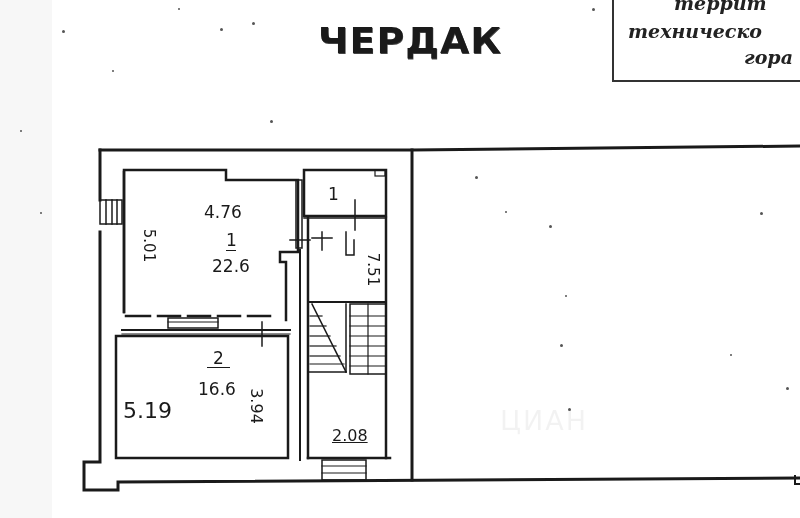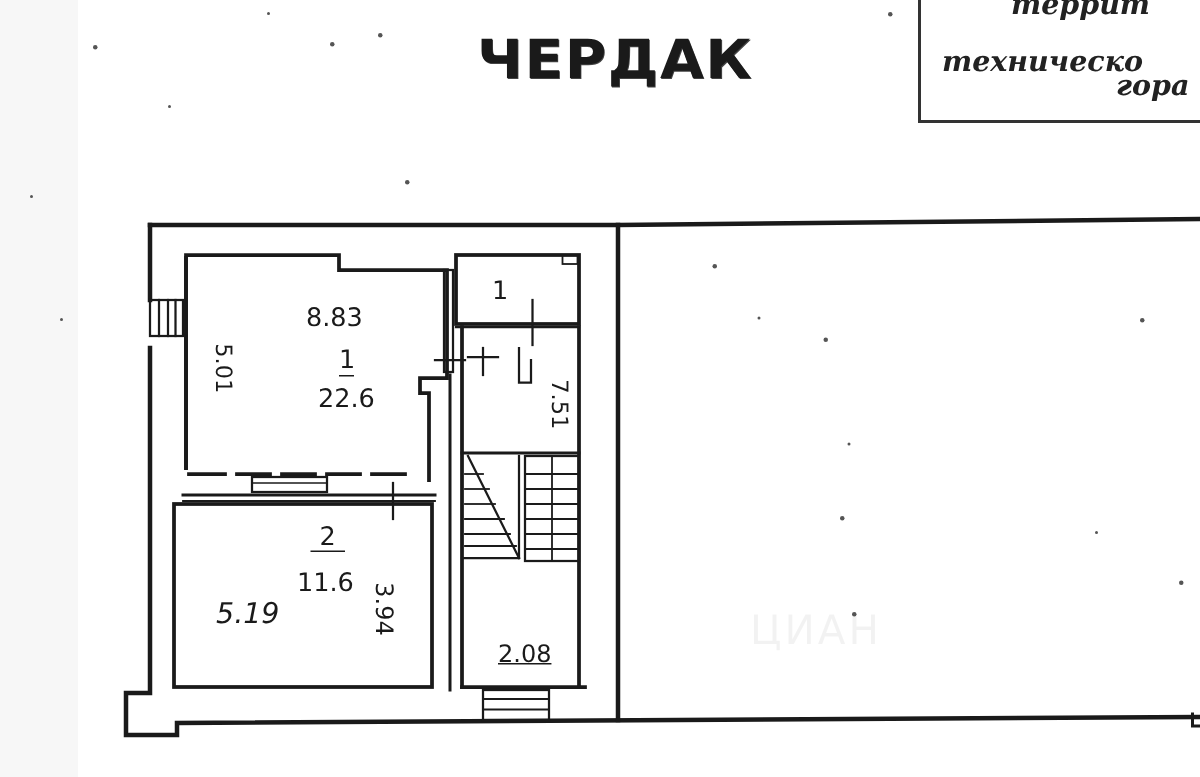--- a/index.html
+++ b/index.html
@@ -45,21 +45,21 @@
   </style>
 </head>
 <body>
 
 <div class="left-tone"></div>
 
 <div class="title">ЧЕРДАК</div>
 
 <div class="note-box">
   <div class="note-line" style="left:60px; top:-4px;">террит</div>
-  <div class="note-line" style="left:14px; top:34px;font-style:italic;">техническо</div>
+  <div class="note-line" style="left:14px; top:24px;font-style:italic;">техническо</div>
   <div class="note-line" style="left:130px; top:50px;">гора</div>
 </div>
 
 <div class="watermark">ЦИАН</div>
 
 <svg class="plan" width="800" height="518" viewBox="0 0 800 518">
   <g stroke="#1a1a1a" fill="none" stroke-linecap="square">
 
     <path d="M100 150 L100 200 M100 232 L100 462 L84 462 L84 490 L118 490 L118 482 L800 478" stroke-width="3"></path>
     <path d="M100 150 L412 150 L800 146" stroke-width="3"></path>
@@ -125,28 +125,28 @@
     </g>
 
     <line x1="308" y1="458" x2="390" y2="458" stroke-width="2.5"></line>
 
     <rect x="322" y="460" width="44" height="20" stroke-width="1.5"></rect>
     <line x1="322" y1="466" x2="366" y2="466" stroke-width="1.2"></line>
     <line x1="322" y1="473" x2="366" y2="473" stroke-width="1.2"></line>
   </g>
 </svg>
 
-<div class="lbl" style="left:204px; top:204px; font-size:17px;">8.83</div>
+<div class="lbl" style="left:204px; top:204px; font-size:17px;">4.76</div>
 <div class="lbl rot" style="left:132px; top:238px; font-size:15px;">5.01</div>
 <div class="lbl frac" style="left:226px; top:232px; font-size:17px; width:10px;">1</div>
 <div class="lbl" style="left:212px; top:258px; font-size:17px;">22.6</div>
 
 <div class="lbl frac" style="left:207px; top:350px; font-size:17px; padding:0 6px;">2</div>
-<div class="lbl" style="left:198px; top:381px; font-size:17px;">11.6</div>
-<div class="lbl" style="left:144px; top:400px; font-size:19px;font-style:italic;">5.19</div>
+<div class="lbl" style="left:198px; top:381px; font-size:17px;">16.6</div>
+<div class="lbl" style="left:123px; top:400px; font-size:22px;">5.19</div>
 <div class="lbl rot" style="left:238px; top:398px; font-size:16px;">3.94</div>
 
 <div class="lbl" style="left:328px; top:186px; font-size:17px;">1</div>
 
 <div class="lbl rot" style="left:356px; top:262px; font-size:15px;">7.51</div>
 
 <div class="lbl" style="left:332px; top:428px; font-size:16px;text-decoration:underline;">2.08</div>
 
 <div class="dot" style="left:62px;top:30px;width:3px;height:3px;"></div>
 <div class="dot" style="left:178px;top:8px;width:2px;height:2px;"></div>

